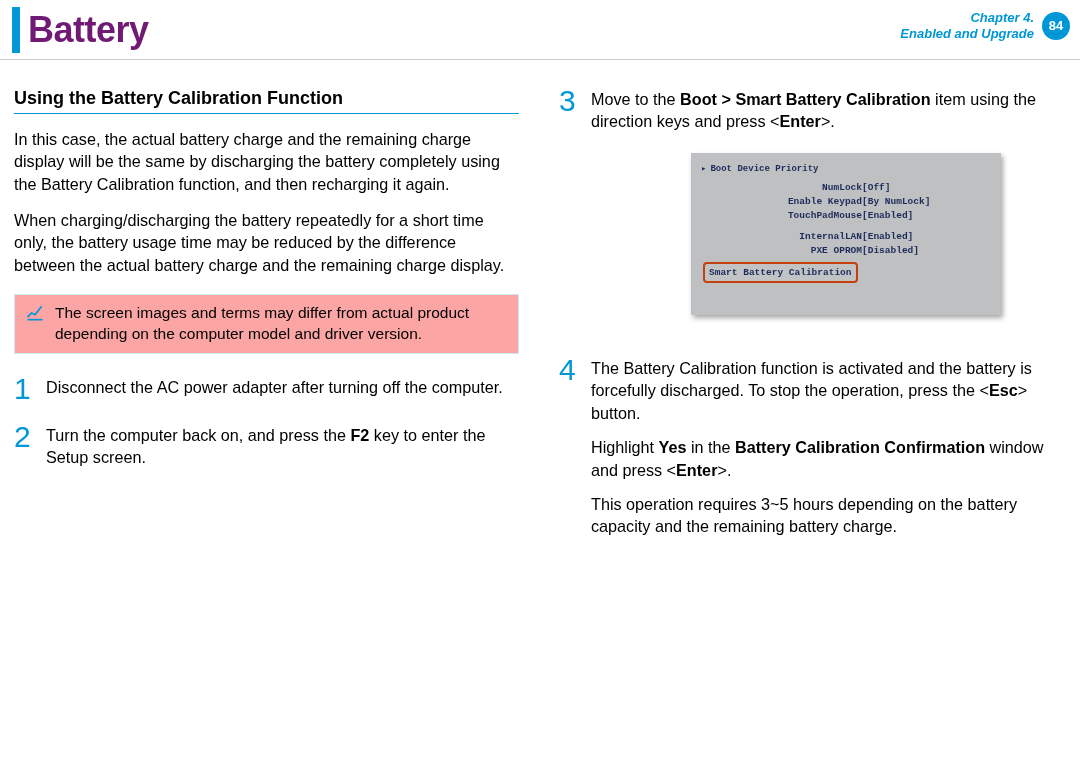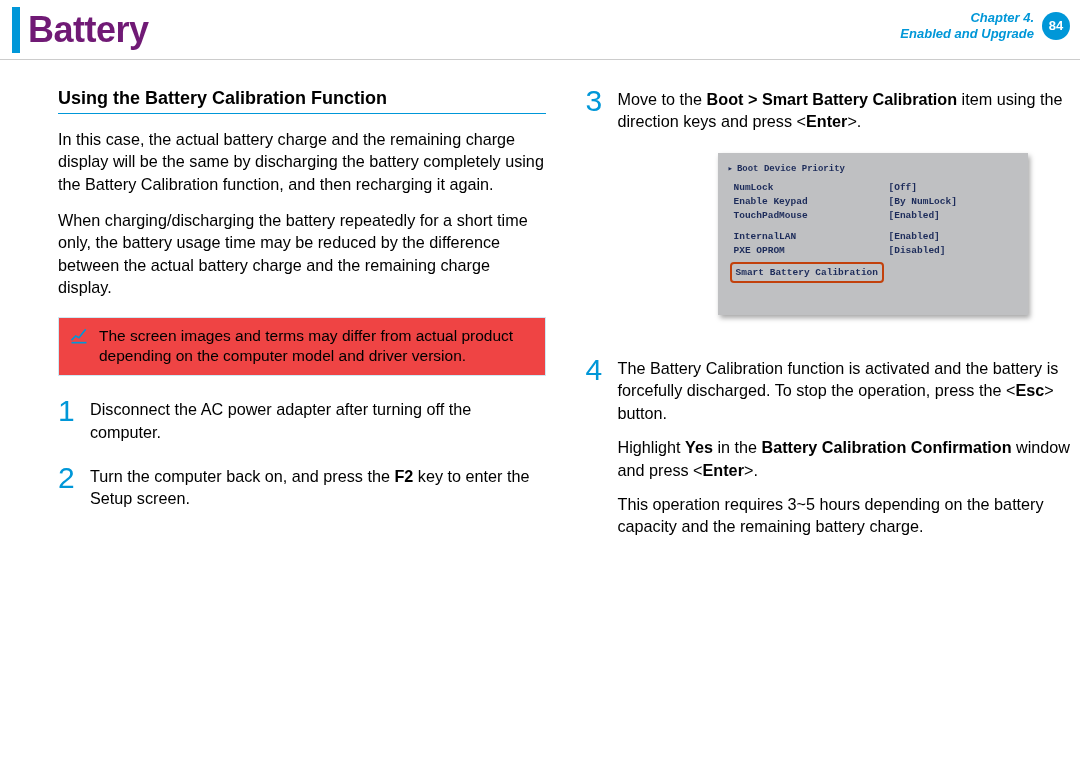--- a/index.html
+++ b/index.html
@@ -57,37 +57,36 @@
     font-size: 13px;
     font-style: normal;
     font-weight: 700;
     margin-right: 10px;
     text-align: right;
   }
   .content {
     display: flex;
     padding: 28px 7px 0 14px;
     gap: 40px;
-    margin-left: 44px;
   }
   .col { width: 505px; }
   .section-heading {
     font-size: 18px;
     font-weight: 700;
     border-bottom: 1.5px solid #0097d8;
     padding-bottom: 4px;
     margin-bottom: 14px;
   }
   .body-text {
     font-size: 16.2px;
     line-height: 1.38;
     margin-bottom: 14px;
   }
   .note-box {
-    background: #ef4444;
+    background: #fca5a5;
     border: 1px solid #cdeaf5;
     display: flex;
     gap: 10px;
     padding: 8px 12px 8px 10px;
     font-size: 15.5px;
     line-height: 1.35;
     margin-bottom: 22px;
     margin-top:18px;
   }
   .note-icon {
@@ -136,21 +135,21 @@
     margin-bottom: 6px;
     display:flex;
     align-items:center;
     gap:4px;
   }
   .bios-row {
     display: flex;
     padding: 0 6px;
     line-height: 1.45;
   }
-  .bios-row .k { width: 155px; }
+  .bios-row .k { width: 155px; text-align: right; }
   .bios-spacer { height: 8px; }
   .bios-highlight {
     border: 2px solid #c2410c;
     border-radius: 4px;
     padding: 2px 4px;
     margin-left: 2px;
     margin-top: 4px;
     display: inline-block;
     background: rgba(255,255,255,0.06);
   }

